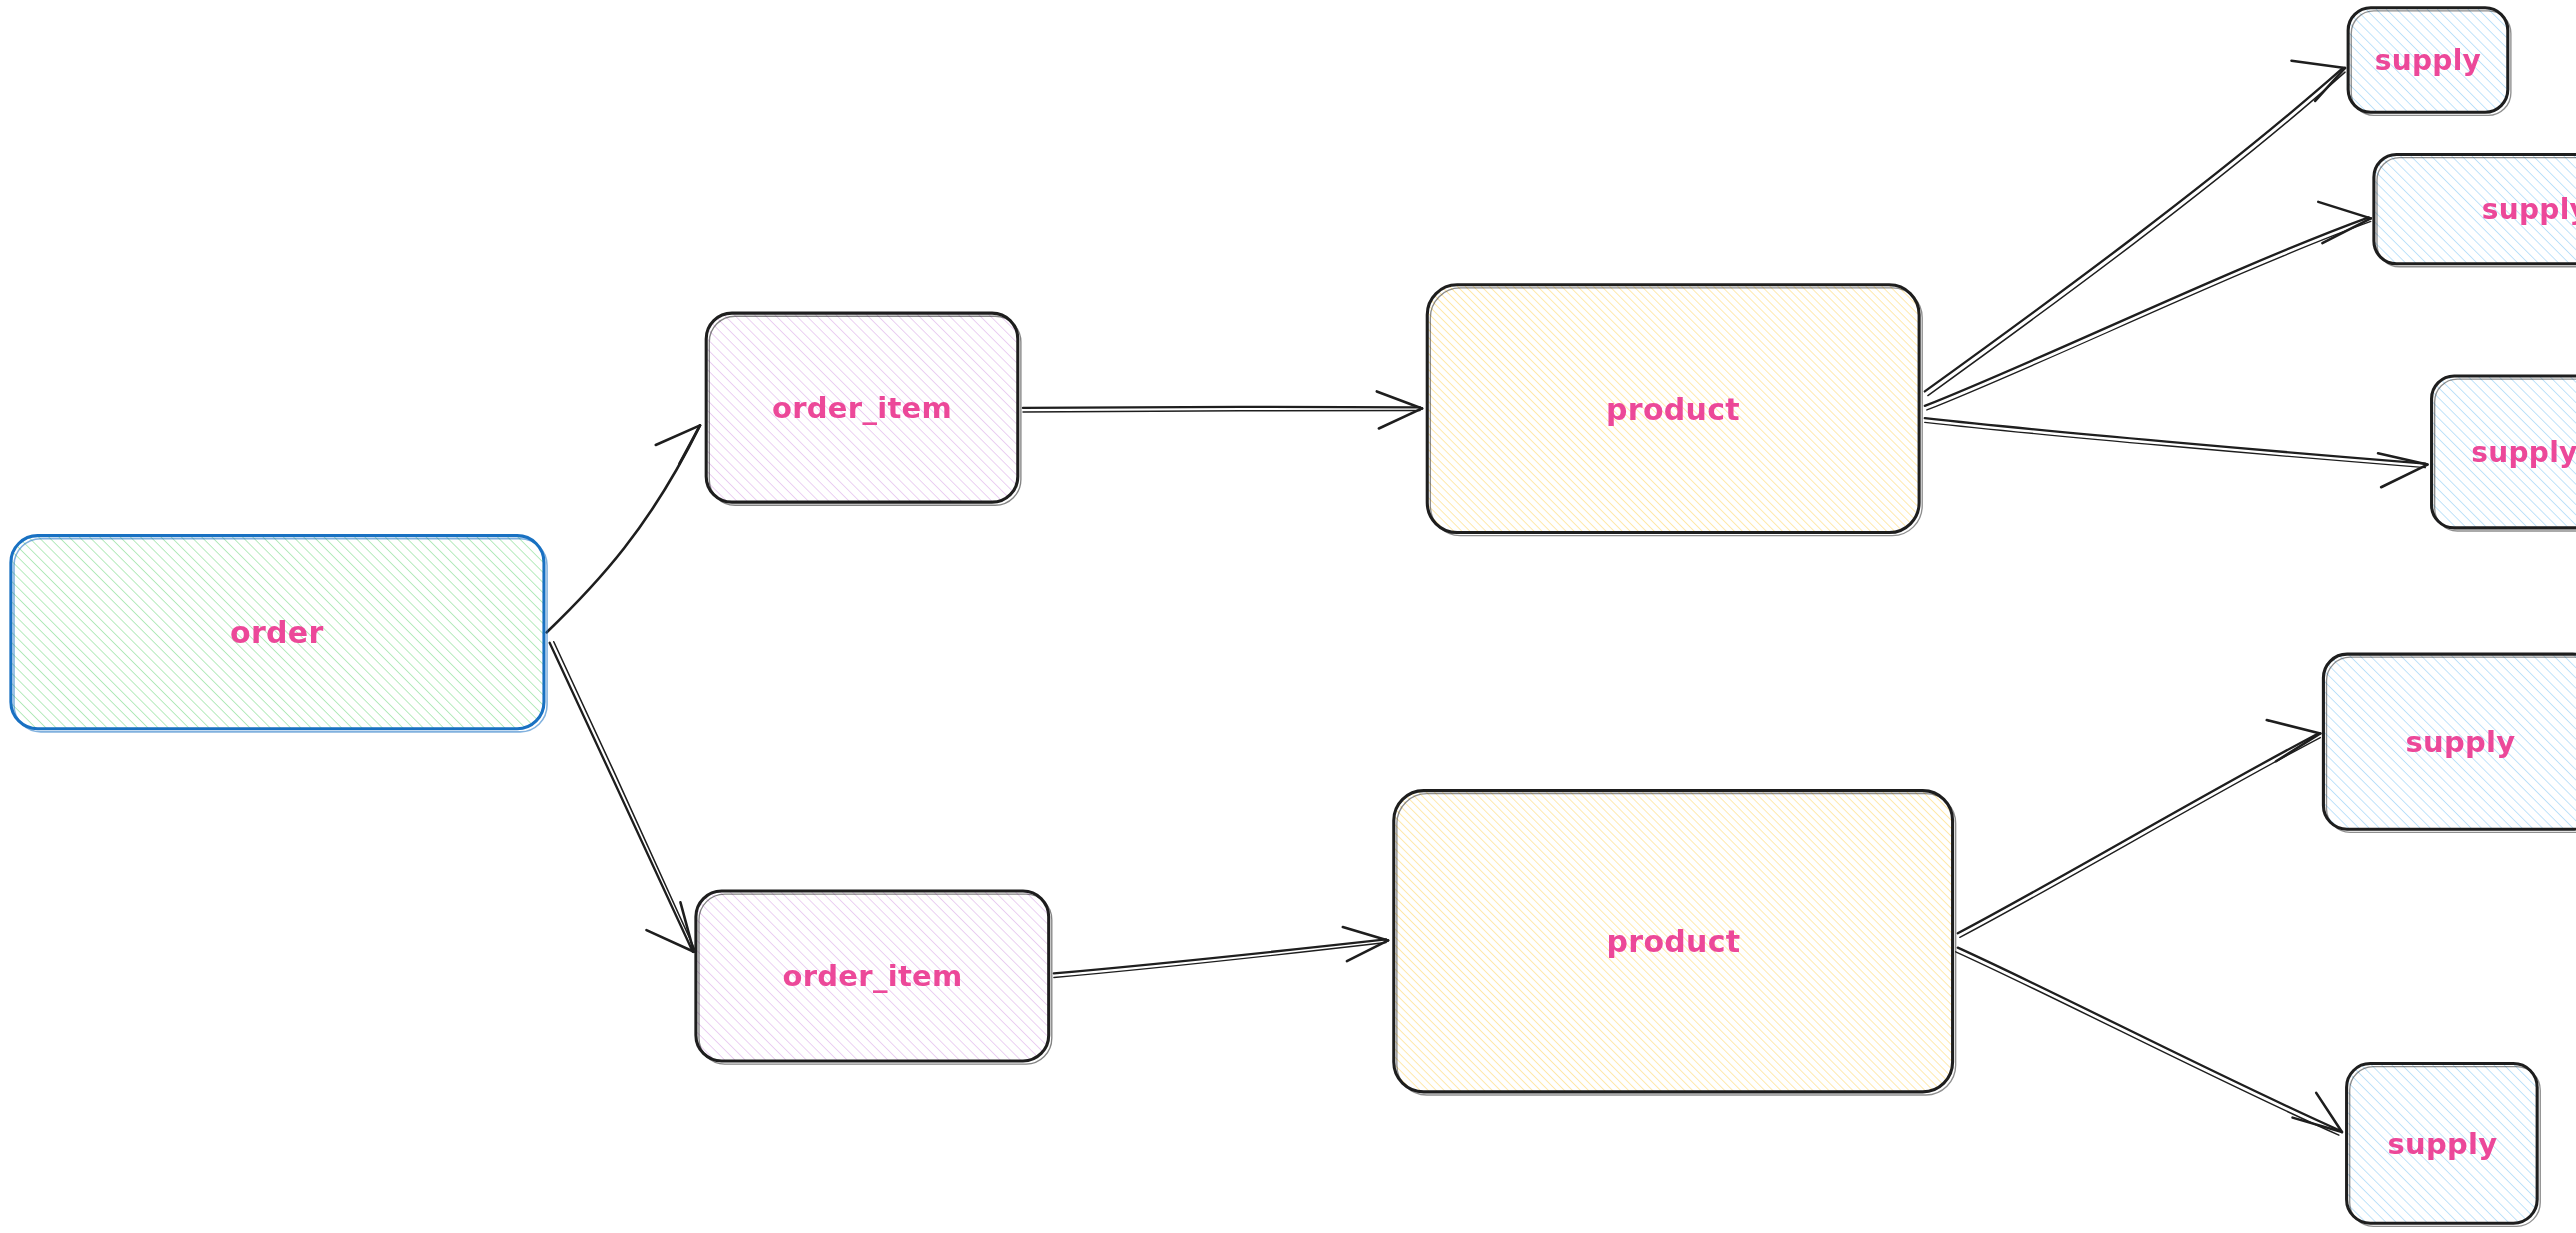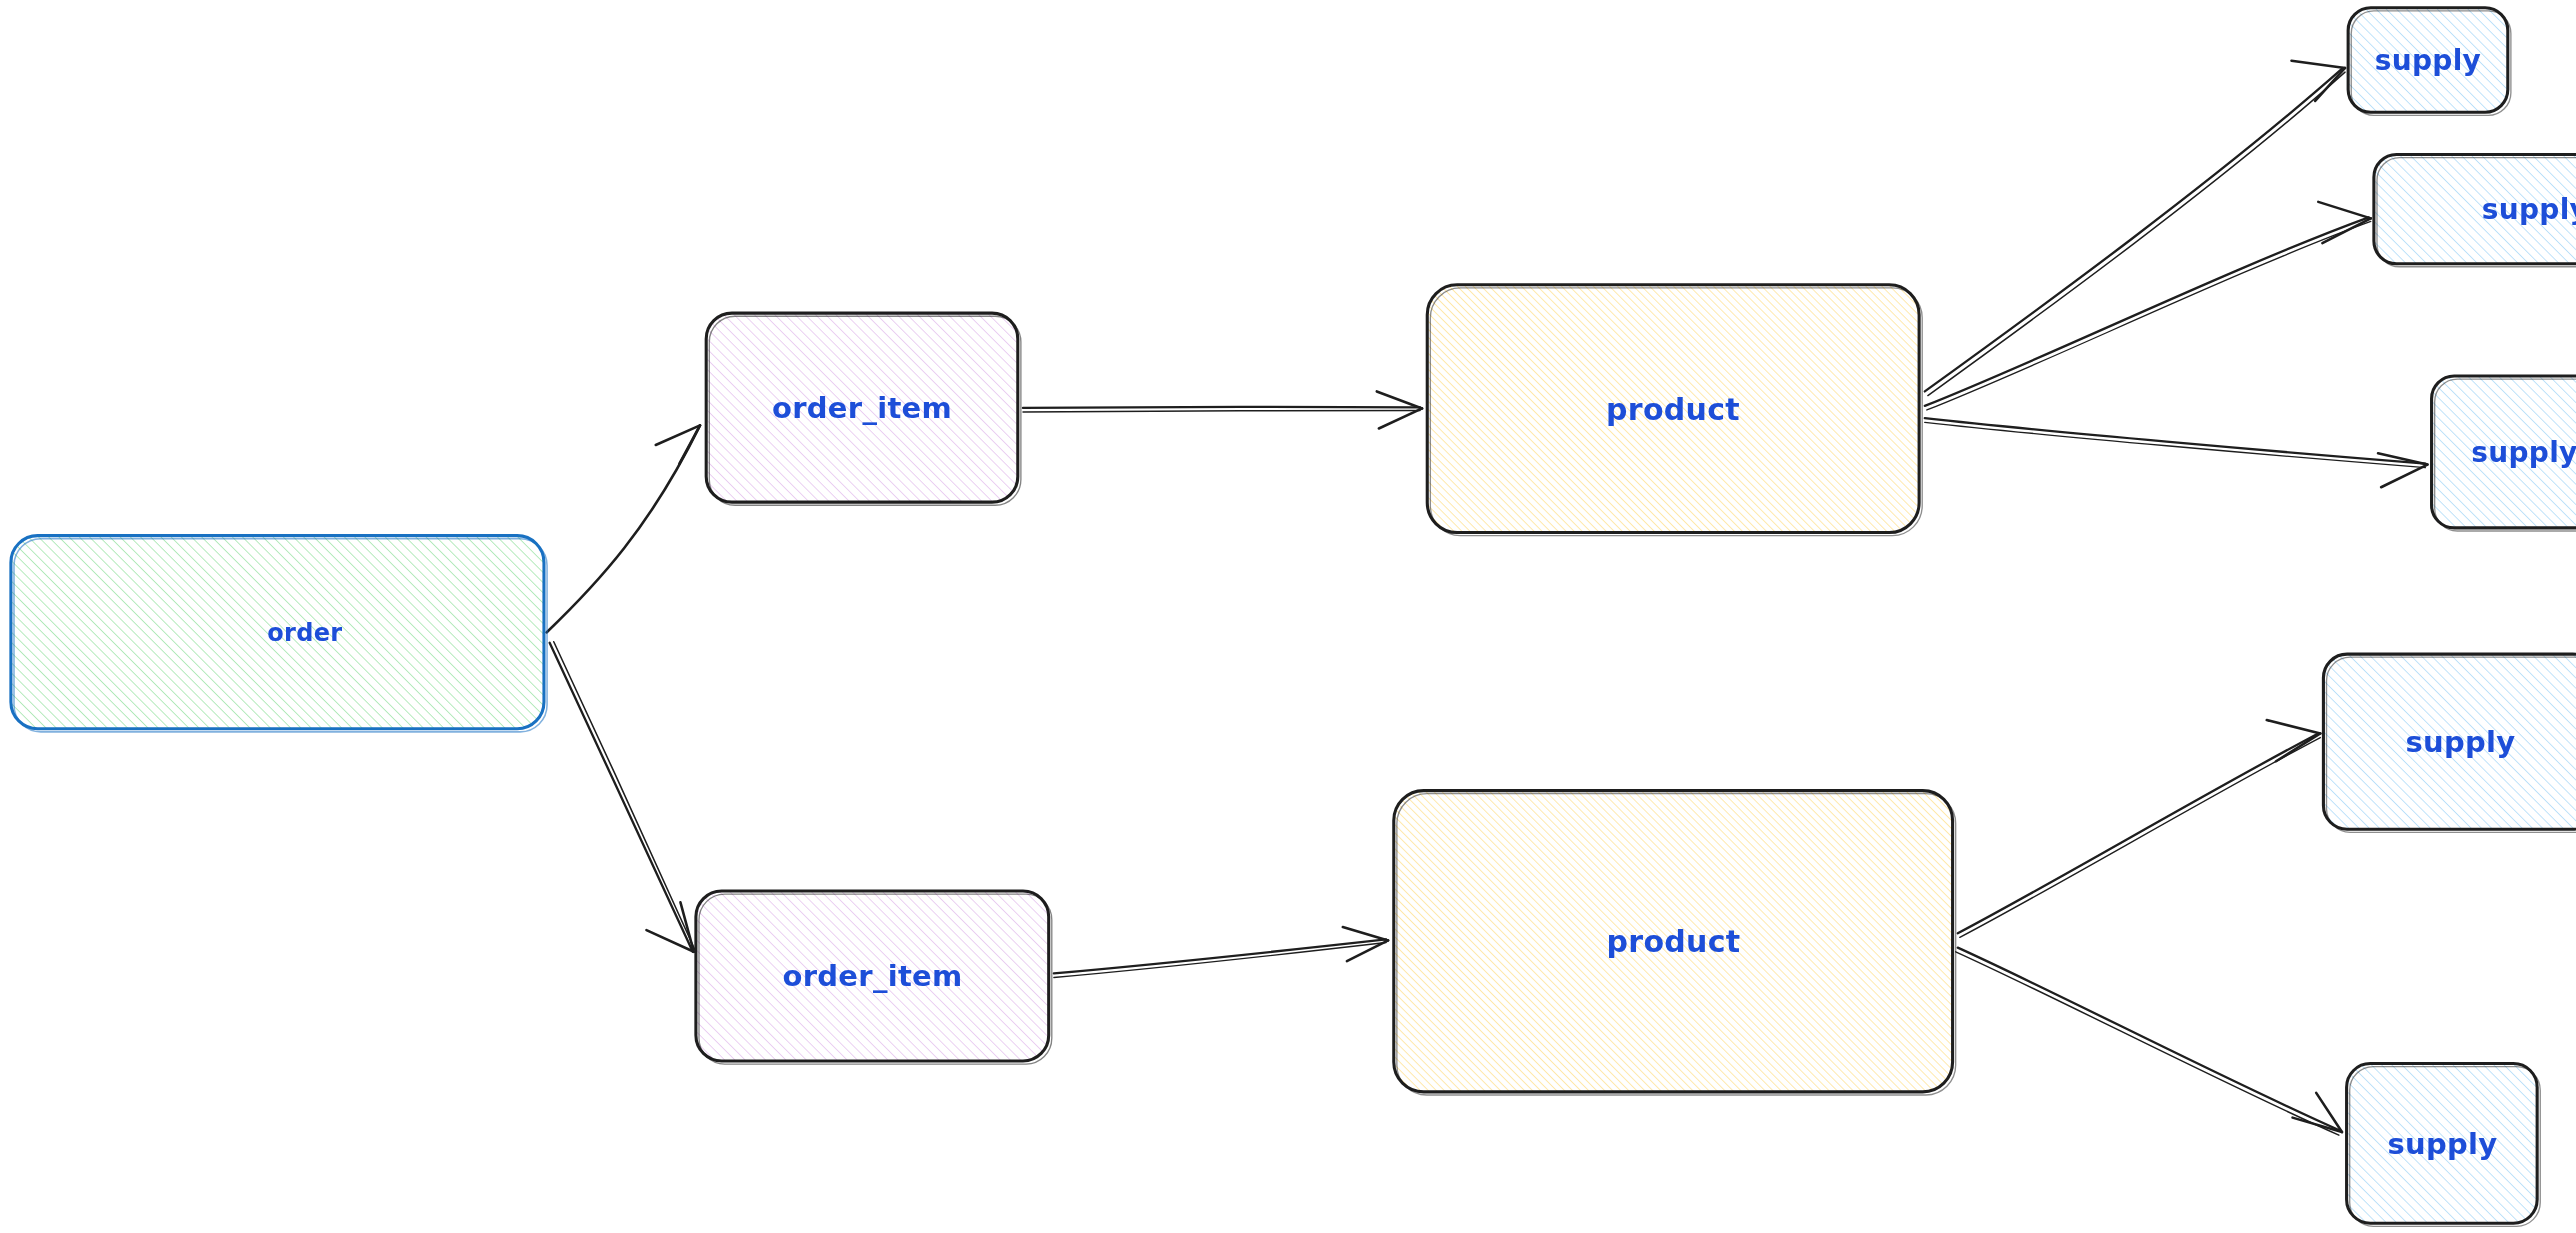--- a/index.html
+++ b/index.html
@@ -19,21 +19,21 @@
     top: 0; left: 0;
     width: 2700px;
     height: 1233px;
   }
   .node-label {
     position: absolute;
     display: flex;
     align-items: center;
     justify-content: center;
     pointer-events: none;
-    color: #1d4ed8;
+    color: #ec4899;
     font-family: "DejaVu Sans", sans-serif;
     font-weight: 700;
     letter-spacing: 0.3px;
     white-space: nowrap;
   }
 </style>
 </head>
 <body>
 
 <div id="canvas">
@@ -166,21 +166,21 @@
         <rect x="4516" y="1276" width="530" height="340" rx="46" ry="46" fill="none" stroke="#1e1e1e" stroke-width="2.6" opacity="0.5"></rect>
       </g>
 
       <g>
         <rect x="4555" y="2065" width="370" height="310" rx="46" ry="46" fill="url(#hatch-blue)" stroke="#1e1e1e" stroke-width="6"></rect>
         <rect x="4561" y="2071" width="370" height="310" rx="46" ry="46" fill="none" stroke="#1e1e1e" stroke-width="2.6" opacity="0.5"></rect>
       </g>
     </g>
   </svg>
 
-  <div class="node-label" style="left:10.3px; top:536px; width:533px; height:193px; font-size:24px;padding-left:28px;">order</div>
+  <div class="node-label" style="left:10.3px; top:536px; width:533px; height:193px; font-size:30px;">order</div>
 
   <div class="node-label" style="left:706px; top:313px; width:312px; height:189px; font-size:29px;">order_item</div>
 
   <div class="node-label" style="left:696px; top:891px; width:353px; height:170px; font-size:29px;">order_item</div>
 
   <div class="node-label" style="left:1427px; top:285px; width:492px; height:248px; font-size:30px;">product</div>
 
   <div class="node-label" style="left:1394px; top:791px; width:559px; height:301px; font-size:30px;">product</div>
 
   <div class="node-label" style="left:2348px; top:7.7px; width:160px; height:105px; font-size:28px;">supply</div>

